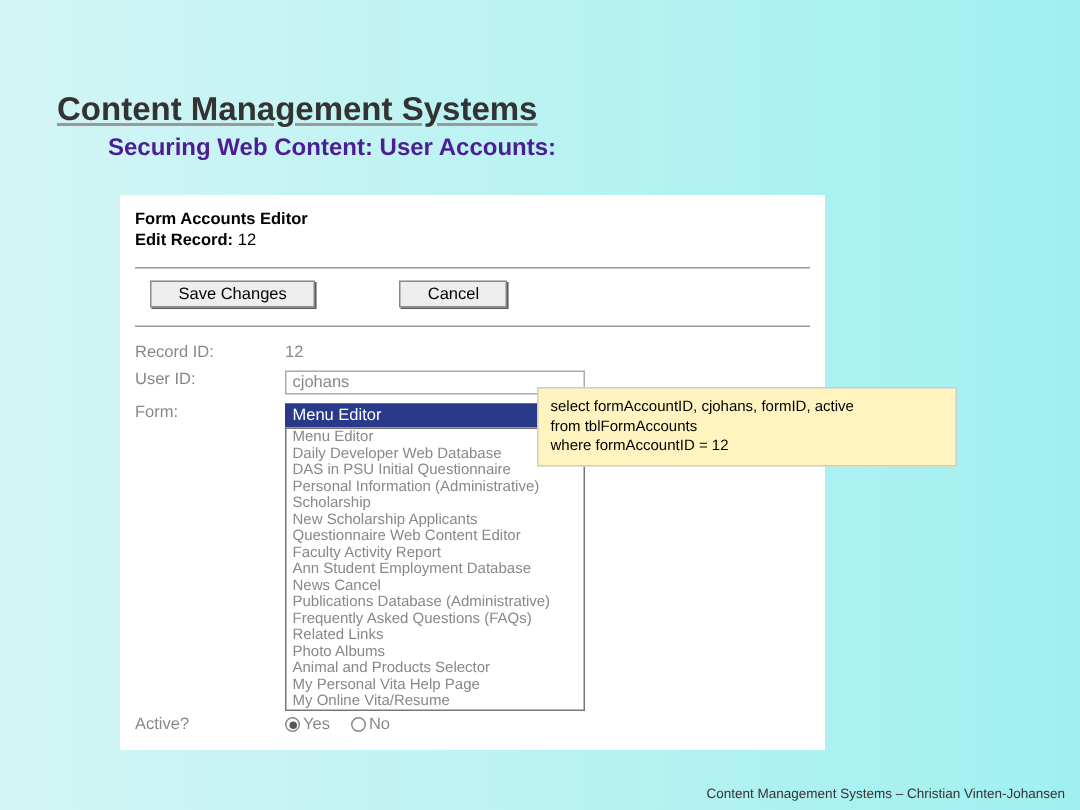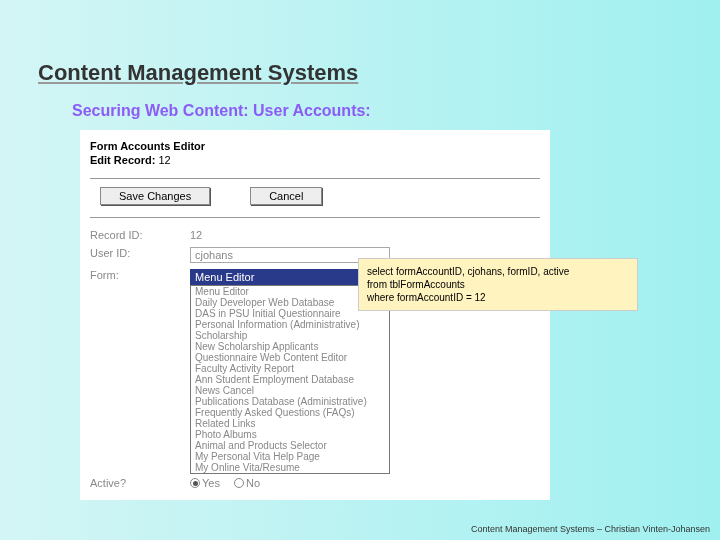--- a/index.html
+++ b/index.html
@@ -16,23 +16,22 @@
     font-size: 22px;
     font-weight: bold;
     color: #333;
     padding: 60px 0 0 38px;
     text-decoration: underline;
     text-decoration-color: #999;
   }
   .slide-subtitle {
     font-size: 16px;
     font-weight: bold;
-    color: #8b5cf6;
+    color: #4c1d95;
     padding: 4px 0 0 72px;
-    margin-top: 12px;
   }
   .editor-panel {
     position: absolute;
     left: 80px;
     top: 130px;
     width: 470px;
     height: 370px;
     background: #fff;
     font-size: 11px;
     color: #000;
@@ -41,21 +40,21 @@
     padding: 10px 10px 2px 10px;
     font-weight: bold;
   }
   .editor-subheader {
     padding: 0 10px 8px 10px;
   }
   .editor-subheader .lbl { font-weight: bold; }
   .hr { border-top: 1px solid #999; margin: 4px 10px 8px 10px; }
   .btn-row {
     display: flex;
-    gap: 40px;
+    gap: 56px;
     padding: 0 20px 8px 20px;
   }
   .btn {
     border: 1px solid #888;
     background: #eee;
     padding: 2px 18px;
     font-family: inherit;
     font-size: 11px;
     box-shadow: 1px 1px 0 #555;
     cursor: pointer;

